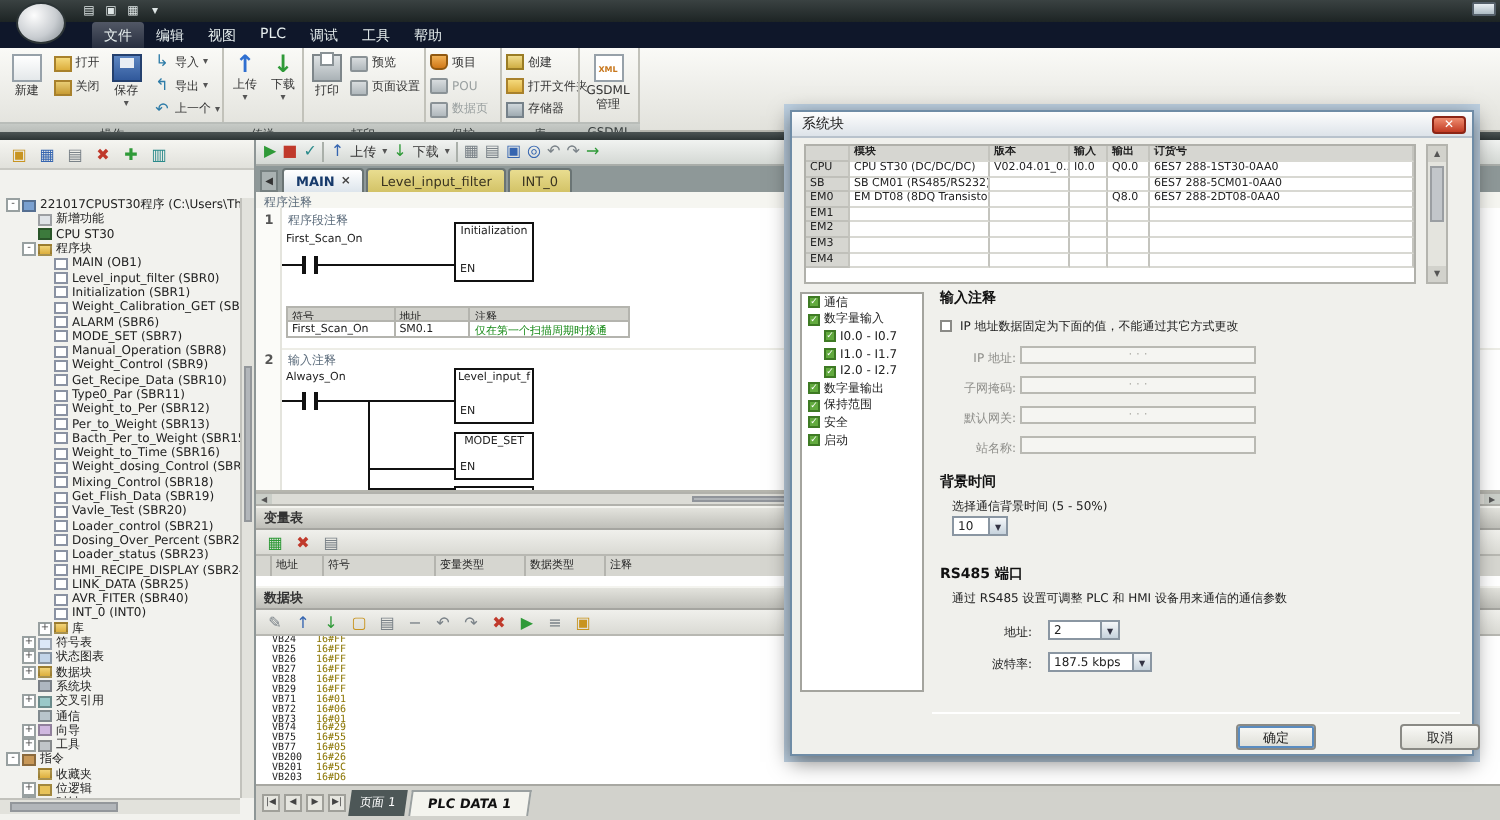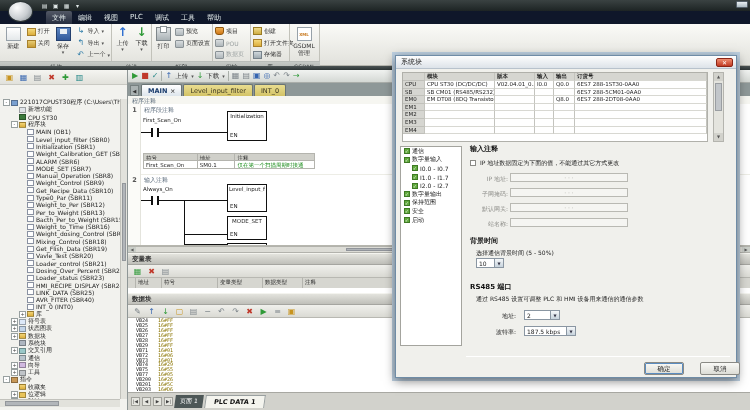--- a/index.html
+++ b/index.html
@@ -1018,17 +1018,17 @@
       <span class="cv">2</span>
         <span class="cb">▼</span>
     </div>
     <div class="dtext" style="left:100px;top:272px;">波特率:</div>
     <div class="combo" style="left:128px;top:270px;width:52px;">
       <span class="cv">187.5 kbps</span>
         <span class="cb">▼</span>
     </div>
 
     <div class="dsep" style="left:70px;top:300px;width:264px;"></div>
-    <div class="dbtn def" style="left:248px;top:306px;">确定</div>
+    <div class="dbtn def" style="left:222px;top:306px;">确定</div>
     <div class="dbtn" style="left:292px;top:306px;margin-left:12px;">取消</div>
   </div>
 
 </div>
 
 </body></html>

